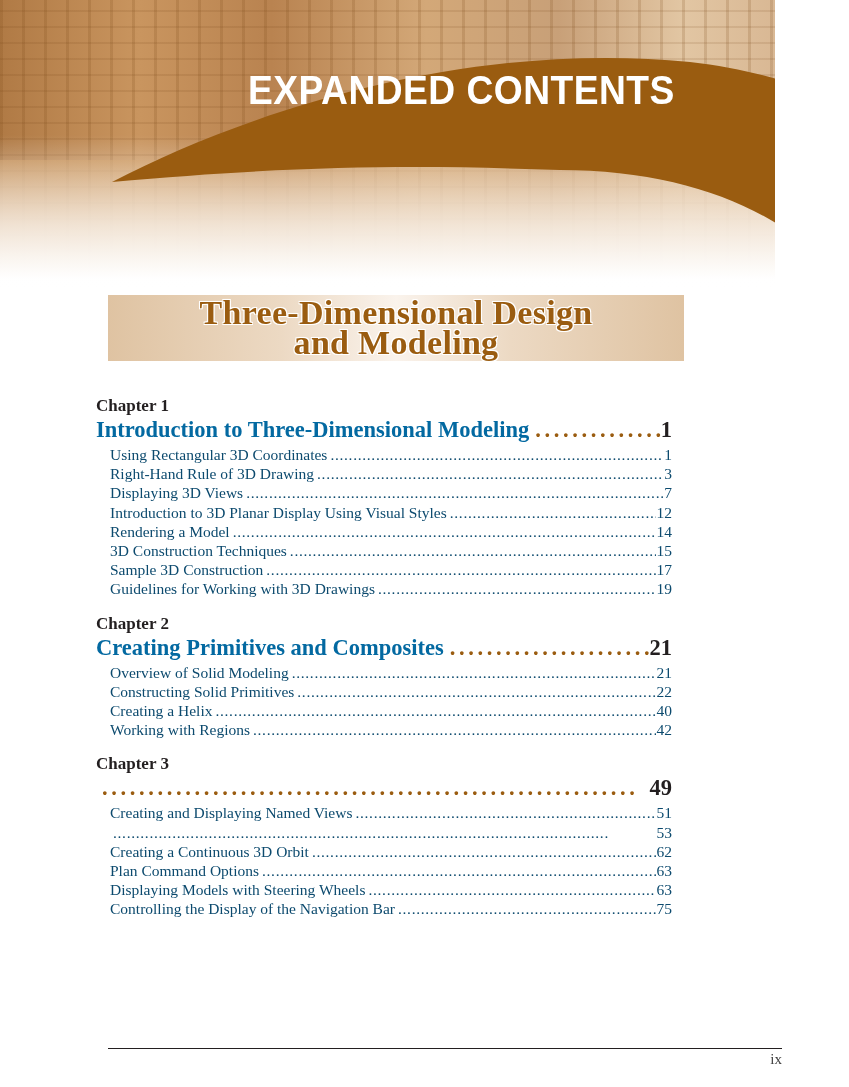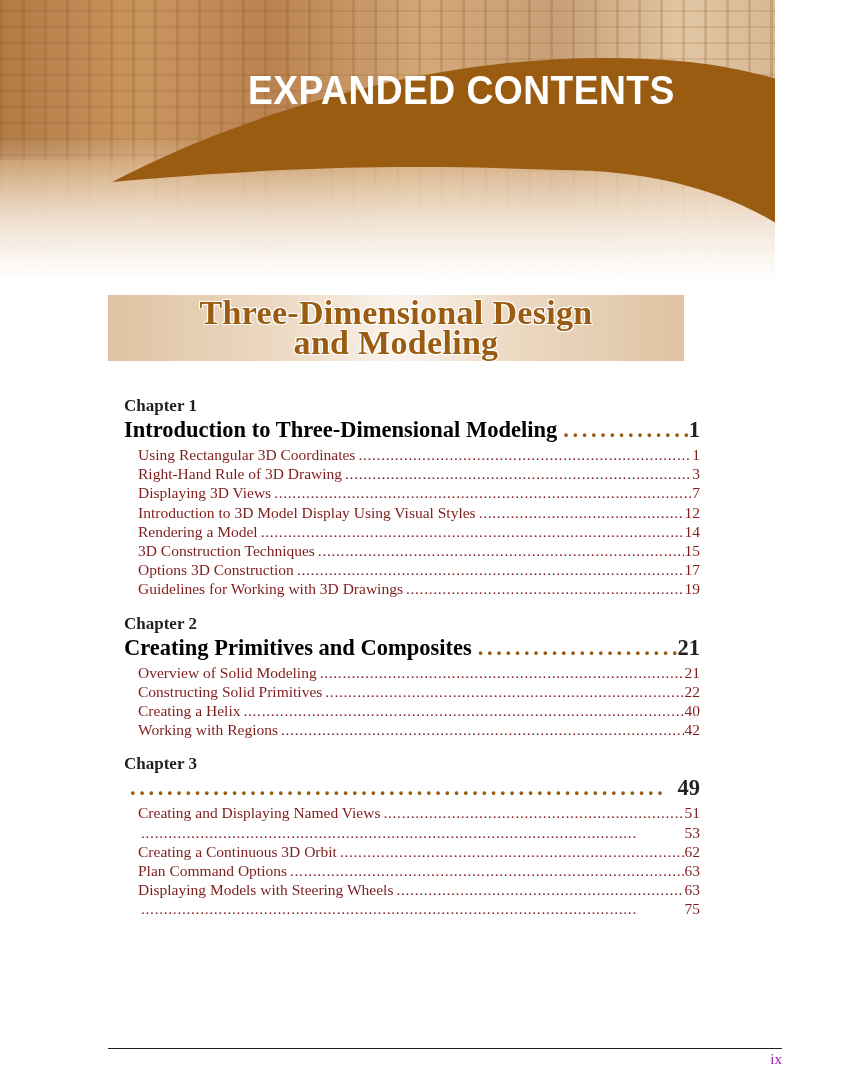--- a/index.html
+++ b/index.html
@@ -23,38 +23,38 @@
 
   
   .part-banner { position: absolute; left: 108px; top: 295px; width: 576px; height: 66px;
     background: linear-gradient(to right, #dfc3a2 0%, #ecd9c3 30%, #faf3ec 50%, #ecd9c3 70%, #dfc3a2 100%);
     display: flex; flex-direction: column; align-items: center; justify-content: center; }
   .part-banner span { font-family: Liberation Serif, serif; font-weight: bold; font-size: 34px;
     line-height: 30px; color: #9a5c10; letter-spacing: 0.3px;
     text-shadow: -1px -1px 0 #fff, 1px -1px 0 #fff, -1px 1px 0 #fff, 1px 1px 0 #fff, 0 0 2px #fff; }
 
   
-  .toc { position: absolute; left: 124px; top: 396px; width: 576px; }
+  .toc { position: absolute; left: 96px; top: 396px; width: 576px; }
   .chapter { margin-bottom: 15px; }
   .chapter-label { font-weight: bold; font-size: 17px; line-height: 20px; color: #231f20; }
   .chapter-title-row { display: flex; align-items: baseline; margin-top: 1px; margin-bottom: 2px; }
-  .chapter-title { font-weight: bold; font-size: 22.5px; line-height: 26px; color: #000000; white-space: nowrap; }
+  .chapter-title { font-weight: bold; font-size: 22.5px; line-height: 26px; color: #0369a1; white-space: nowrap; }
   .chapter-leader { flex: 1; overflow: hidden; white-space: nowrap; color: #9a5c10; font-weight: bold; font-size: 22.5px; line-height: 26px; letter-spacing: 3px; margin-left: 6px; }
   .chapter-leader::after { content: ". . . . . . . . . . . . . . . . . . . . . . . . . . . . . . . . . . . . . . . . . . . . . . . . . . . . . . . . . ."; letter-spacing: -1px; }
   .chapter-page { font-weight: bold; font-size: 22.5px; line-height: 26px; color: #231f20; }
 
-  .entry { display: flex; align-items: baseline; padding-left: 14px; font-size: 15.5px; line-height: 19.2px; color: #7f1d1d; }
+  .entry { display: flex; align-items: baseline; padding-left: 14px; font-size: 15.5px; line-height: 19.2px; color: #0c4a6e; }
   .entry-title { white-space: nowrap; }
   .entry-leader { flex: 1; overflow: hidden; white-space: nowrap; margin: 0 1px 0 3px; }
   .entry-leader::after { content: ". . . . . . . . . . . . . . . . . . . . . . . . . . . . . . . . . . . . . . . . . . . . . . . . . . . . . . . . . . . . . . . . . . . . . . . . . . . . . . . . . . . . . . . . . . . . . . . . . . . . . . . . . . . . ."; letter-spacing: -1.6px; }
   .entry-page { white-space: nowrap; }
 
   
   .footer-rule { position: absolute; left: 108px; top: 1048px; width: 674px; height: 1px; background: #231f20; }
-  .folio { position: absolute; right: 67px; top: 1051px; font-size: 15px; color: #a21caf; }
+  .folio { position: absolute; right: 67px; top: 1051px; font-size: 15px; color: #404040; }
 </style>
 </head>
 <body>
 
 <div class="hero">
   <div class="hero-photo"></div>
   <div class="hero-water"></div>
   <svg class="hero-svg" width="849" height="300" viewBox="0 0 849 300">
     <path d="M112 182 C 250 110, 470 40, 690 62 C 760 70, 820 90, 849 110 L 849 290 C 800 220, 700 170, 560 170 C 420 165, 300 165, 112 182 Z" fill="#9a5c10"></path>
   </svg>
@@ -84,36 +84,36 @@
         <span class="entry-title">Right-Hand Rule of 3D Drawing</span>
         <span class="entry-leader"></span>
         <span class="entry-page">3</span>
       </div>
     <div class="entry">
         <span class="entry-title">Displaying 3D Views</span>
         <span class="entry-leader"></span>
         <span class="entry-page">7</span>
       </div>
     <div class="entry">
-        <span class="entry-title">Introduction to 3D Model Display Using Visual Styles</span>
+        <span class="entry-title">Introduction to 3D Planar Display Using Visual Styles</span>
         <span class="entry-leader"></span>
         <span class="entry-page">12</span>
       </div>
     <div class="entry">
         <span class="entry-title">Rendering a Model</span>
         <span class="entry-leader"></span>
         <span class="entry-page">14</span>
       </div>
     <div class="entry">
         <span class="entry-title">3D Construction Techniques</span>
         <span class="entry-leader"></span>
         <span class="entry-page">15</span>
       </div>
     <div class="entry">
-        <span class="entry-title">Options 3D Construction</span>
+        <span class="entry-title">Sample 3D Construction</span>
         <span class="entry-leader"></span>
         <span class="entry-page">17</span>
       </div>
     <div class="entry">
         <span class="entry-title">Guidelines for Working with 3D Drawings</span>
         <span class="entry-leader"></span>
         <span class="entry-page">19</span>
       </div>
   </div>
 
@@ -170,20 +170,21 @@
         <span class="entry-title">Plan Command Options</span>
         <span class="entry-leader"></span>
         <span class="entry-page">63</span>
       </div>
     <div class="entry">
         <span class="entry-title">Displaying Models with Steering Wheels</span>
         <span class="entry-leader"></span>
         <span class="entry-page">63</span>
       </div>
     <div class="entry">
+        <span class="entry-title">Controlling the Display of the Navigation Bar</span>
         <span class="entry-leader"></span>
         <span class="entry-page">75</span>
       </div>
   </div>
 </div>
 
 <div class="footer-rule"></div>
 <div class="folio">ix</div>
 
 </body></html>

